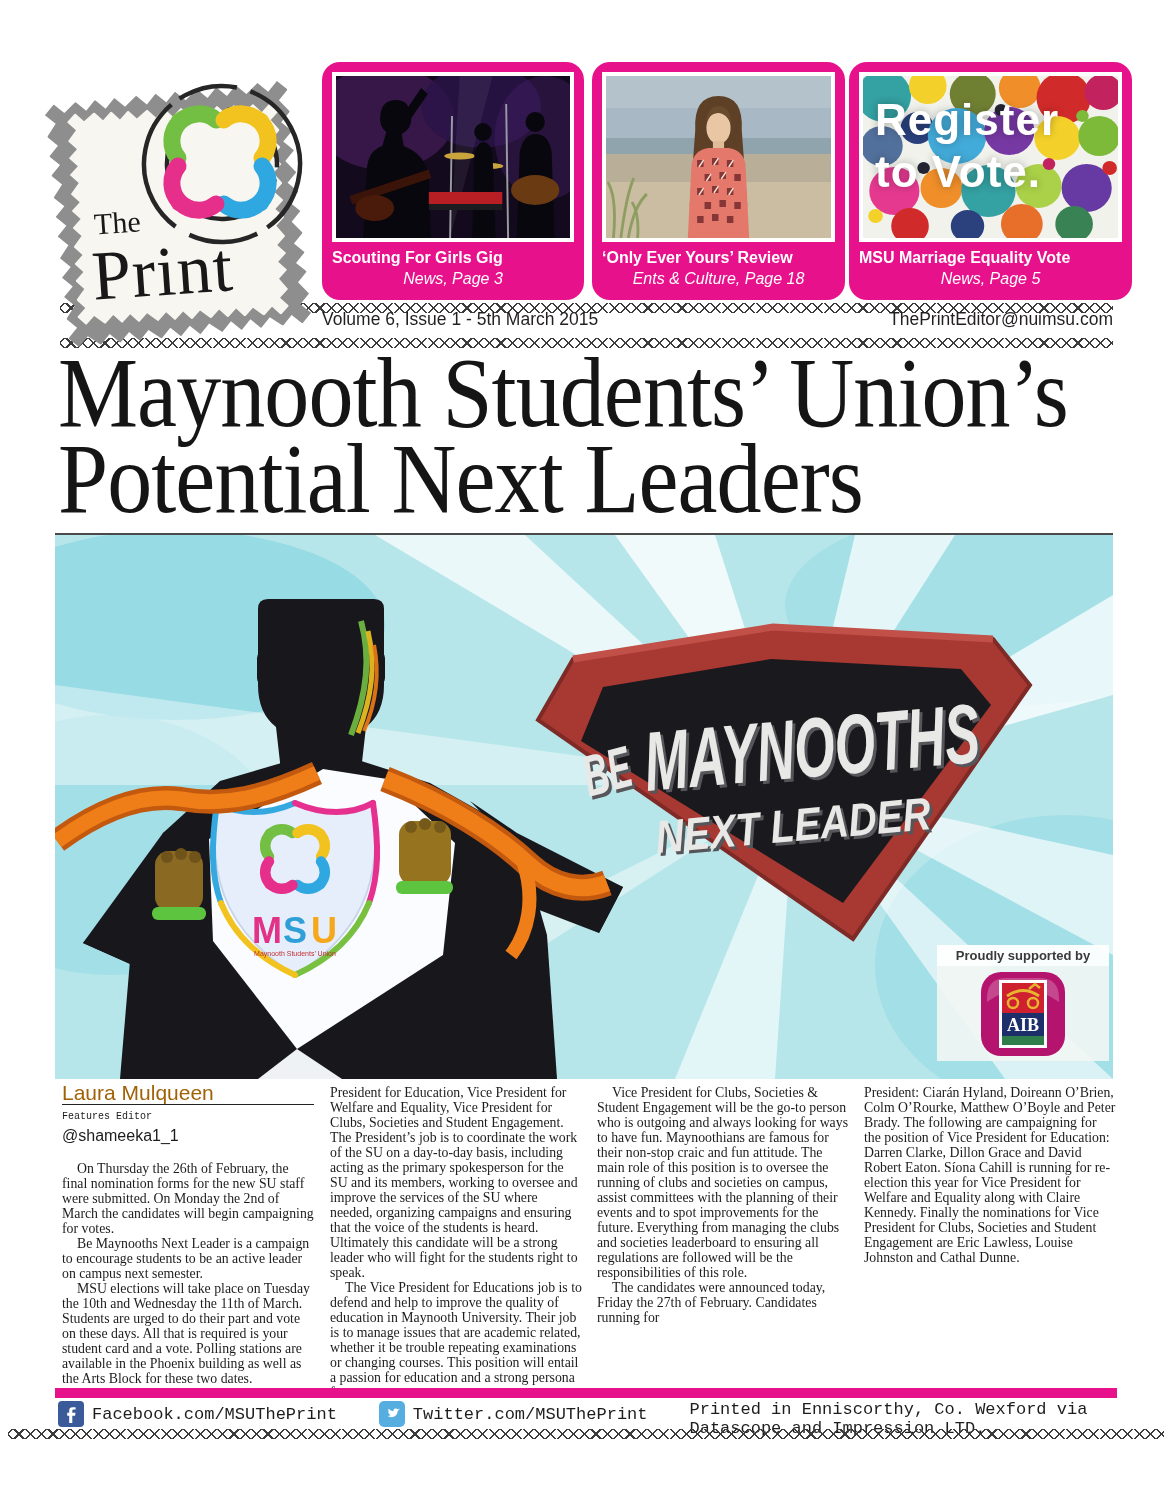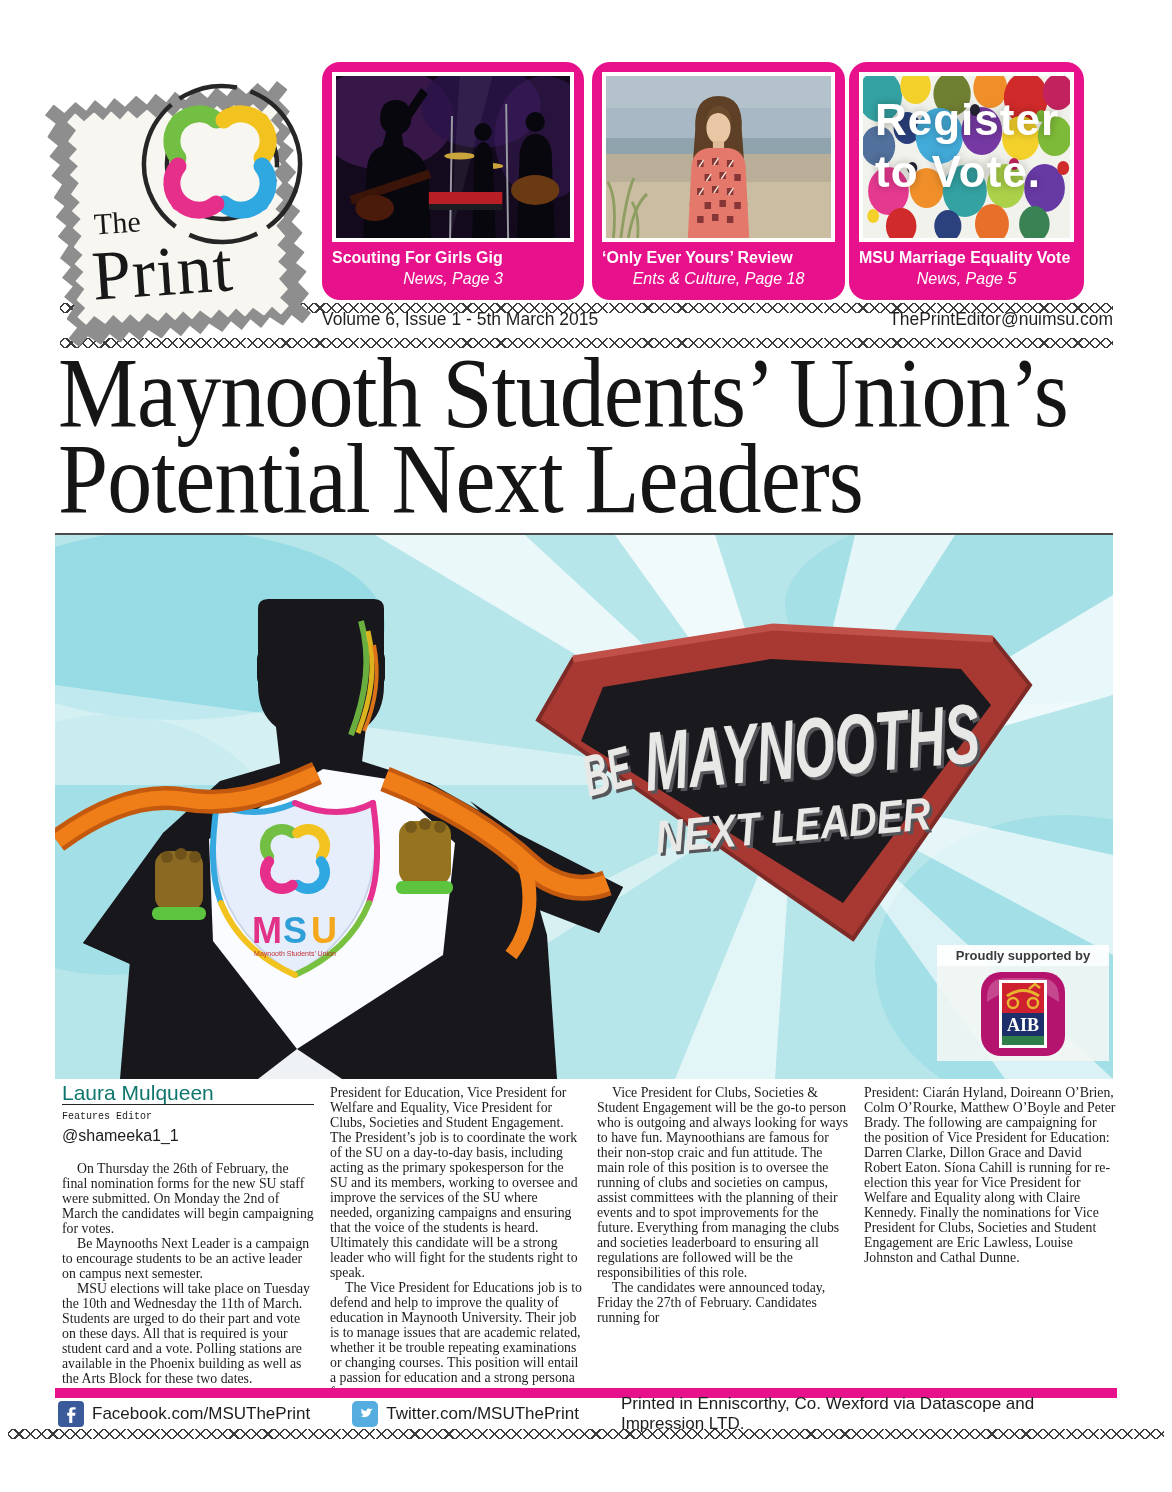--- a/index.html
+++ b/index.html
@@ -18,21 +18,21 @@
     font-size:30px;color:#181818;transform:rotate(-4deg);}
   .logo-print{position:absolute;left:42px;top:184px;font-family:"Liberation Serif",serif;
     font-size:70px;color:#181818;transform:rotate(-4deg);letter-spacing:1px;}
   .logo-svg{position:absolute;left:0;top:0;width:272px;height:300px;pointer-events:none;}
 
   
   .teaser{position:absolute;top:62px;height:238px;background:#e8118c;border-radius:18px;
     padding:10px 10px 0 10px;box-sizing:border-box;}
   .t1{left:322px;width:262px;}
   .t2{left:592px;width:253px;}
-  .t3{left:849px;width:235px;}
+  .t3{left:849px;width:283px;}
   .photo{position:relative;background:#ffffff;padding:4px;height:170px;box-sizing:border-box;}
   .photo svg{display:block;width:100%;height:162px;}
   .t-title{margin-top:5px;color:#fff;font-weight:bold;font-size:16px;line-height:22px;}
   .t-sub{text-align:center;color:#fff;font-style:italic;font-size:16px;line-height:20px;}
   .register-overlay{position:absolute;left:16px;top:22px;color:#fff;font-weight:bold;
     font-size:44px;line-height:52px;letter-spacing:1px;text-shadow:0 0 8px rgba(0,0,0,.3);}
 
   
   .chain{position:absolute;height:10px;background-image:
     repeating-linear-gradient(45deg,transparent 0 2.6px,#3c3c3c 2.6px 4.1px,transparent 4.1px 8px),
@@ -57,29 +57,29 @@
     text-align:center;padding:3px 0;}
   .sponsor-iconwrap{background:rgba(242,246,244,.9);height:95px;display:flex;
     align-items:center;justify-content:center;}
 
   
   .col{position:absolute;top:1085px;width:252px;height:312px;overflow:hidden;
     font-family:"Liberation Serif",serif;font-size:13.8px;line-height:15px;color:#1c1c1c;}
   .c1{left:62px;} .c2{left:330px;} .c3{left:597px;} .c4{left:864px;}
   .col p{margin:0;text-indent:15px;}
   .col p.cont{text-indent:0;}
-  .by-name{font-family:"Liberation Sans",sans-serif;font-size:21px;color:#0f766e;
+  .by-name{font-family:"Liberation Sans",sans-serif;font-size:21px;color:#a16207;
     border-bottom:1.5px solid #222;padding-bottom:4px;margin-bottom:2px;}
   .by-role{font-family:Liberation Mono, monospace;font-size:10px;line-height:19px;}
   .by-handle{font-family:"Liberation Sans",sans-serif;font-size:16px;line-height:19px;margin-bottom:16px;}
 
   
   .footer-bar{position:absolute;left:55px;top:1388px;width:1062px;height:10px;background:#e8118c;}
   .footer-row{position:absolute;left:58px;top:1400px;width:1056px;height:28px;display:flex;
-    align-items:center;font-size:17px;color:#1d1d1d;}
+    font-size:17px;color:#1d1d1d;font-family:Liberation Mono, monospace;}
   .f-item{display:flex;align-items:center;gap:8px;margin-right:42px;}
   .f-right{margin-left:auto;}
   .chain-c{left:8px;top:1429px;width:1156px;}
 </style>
 </head>
 <body>
 
 <div class="page">
 
   <div class="logo">

